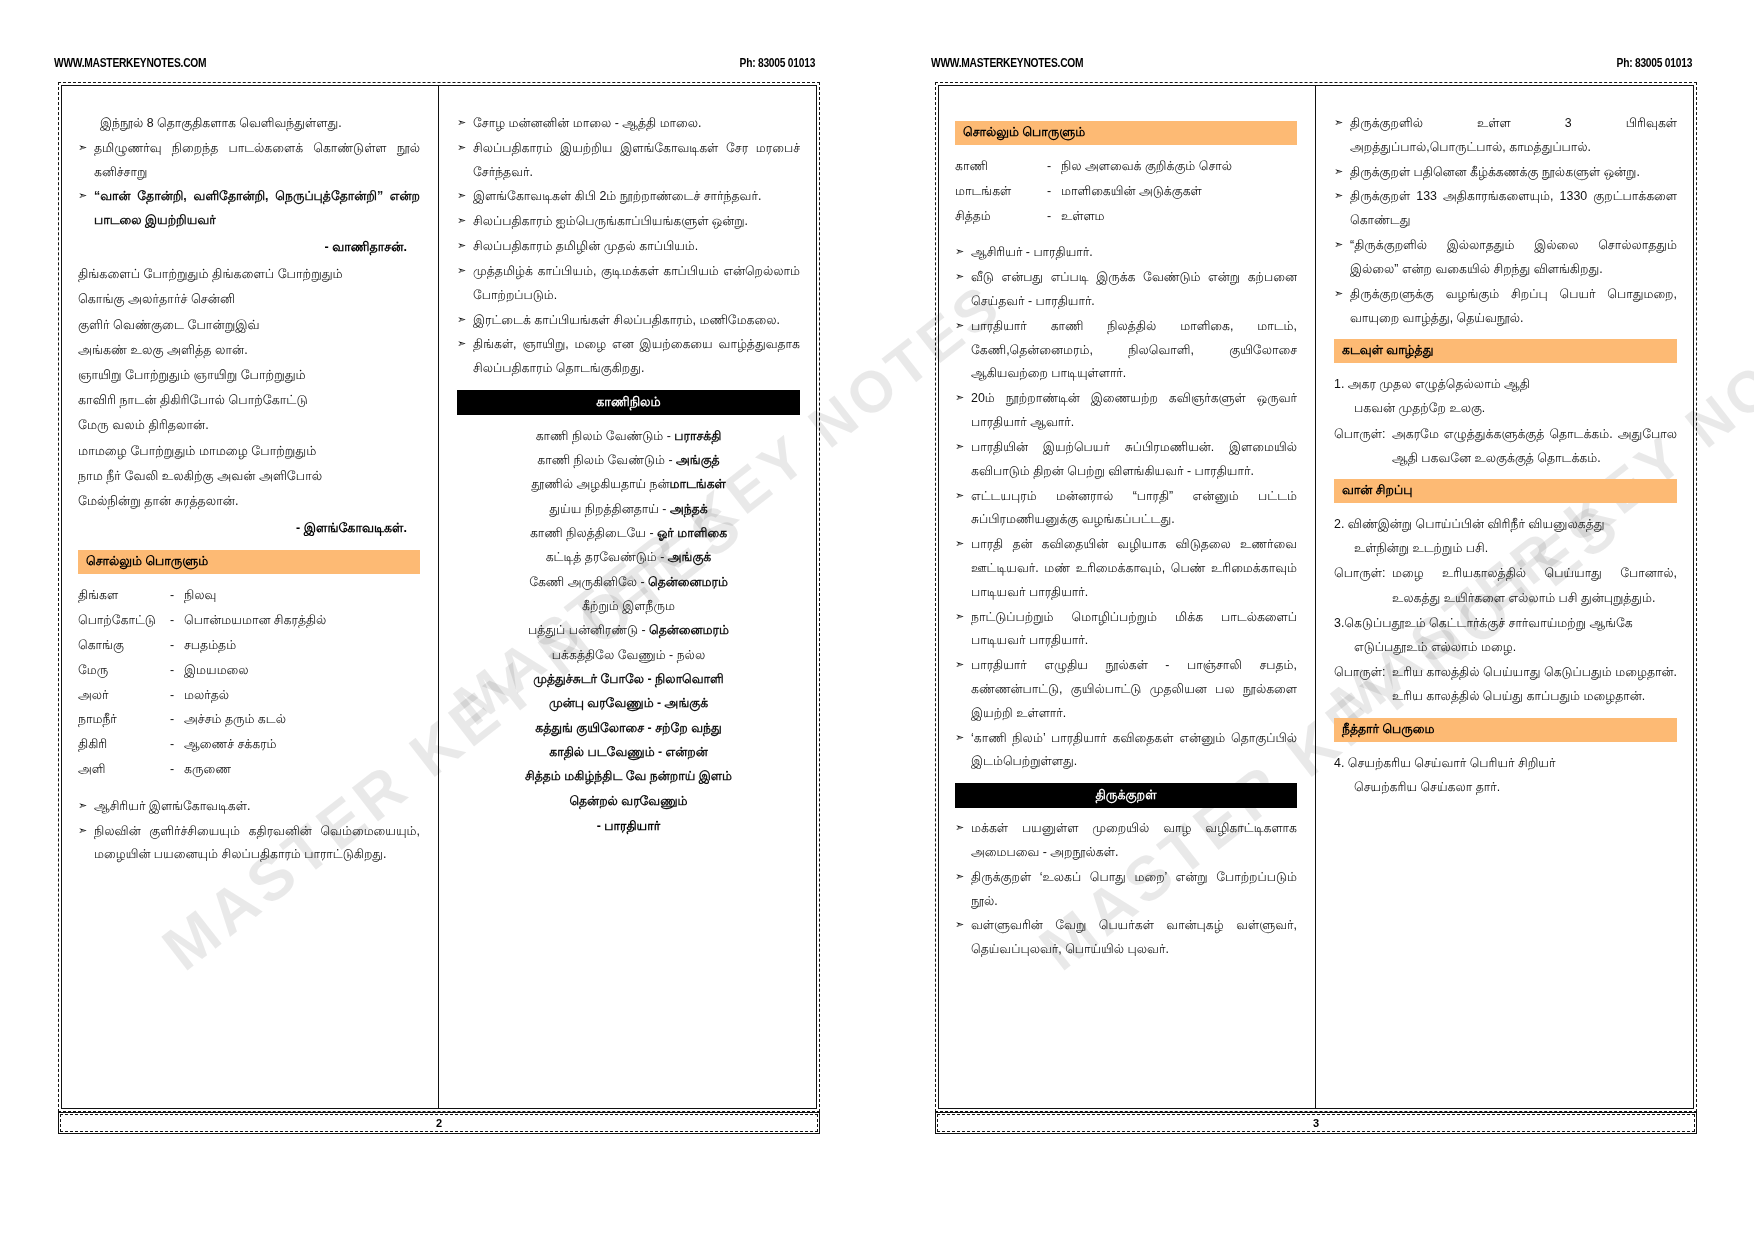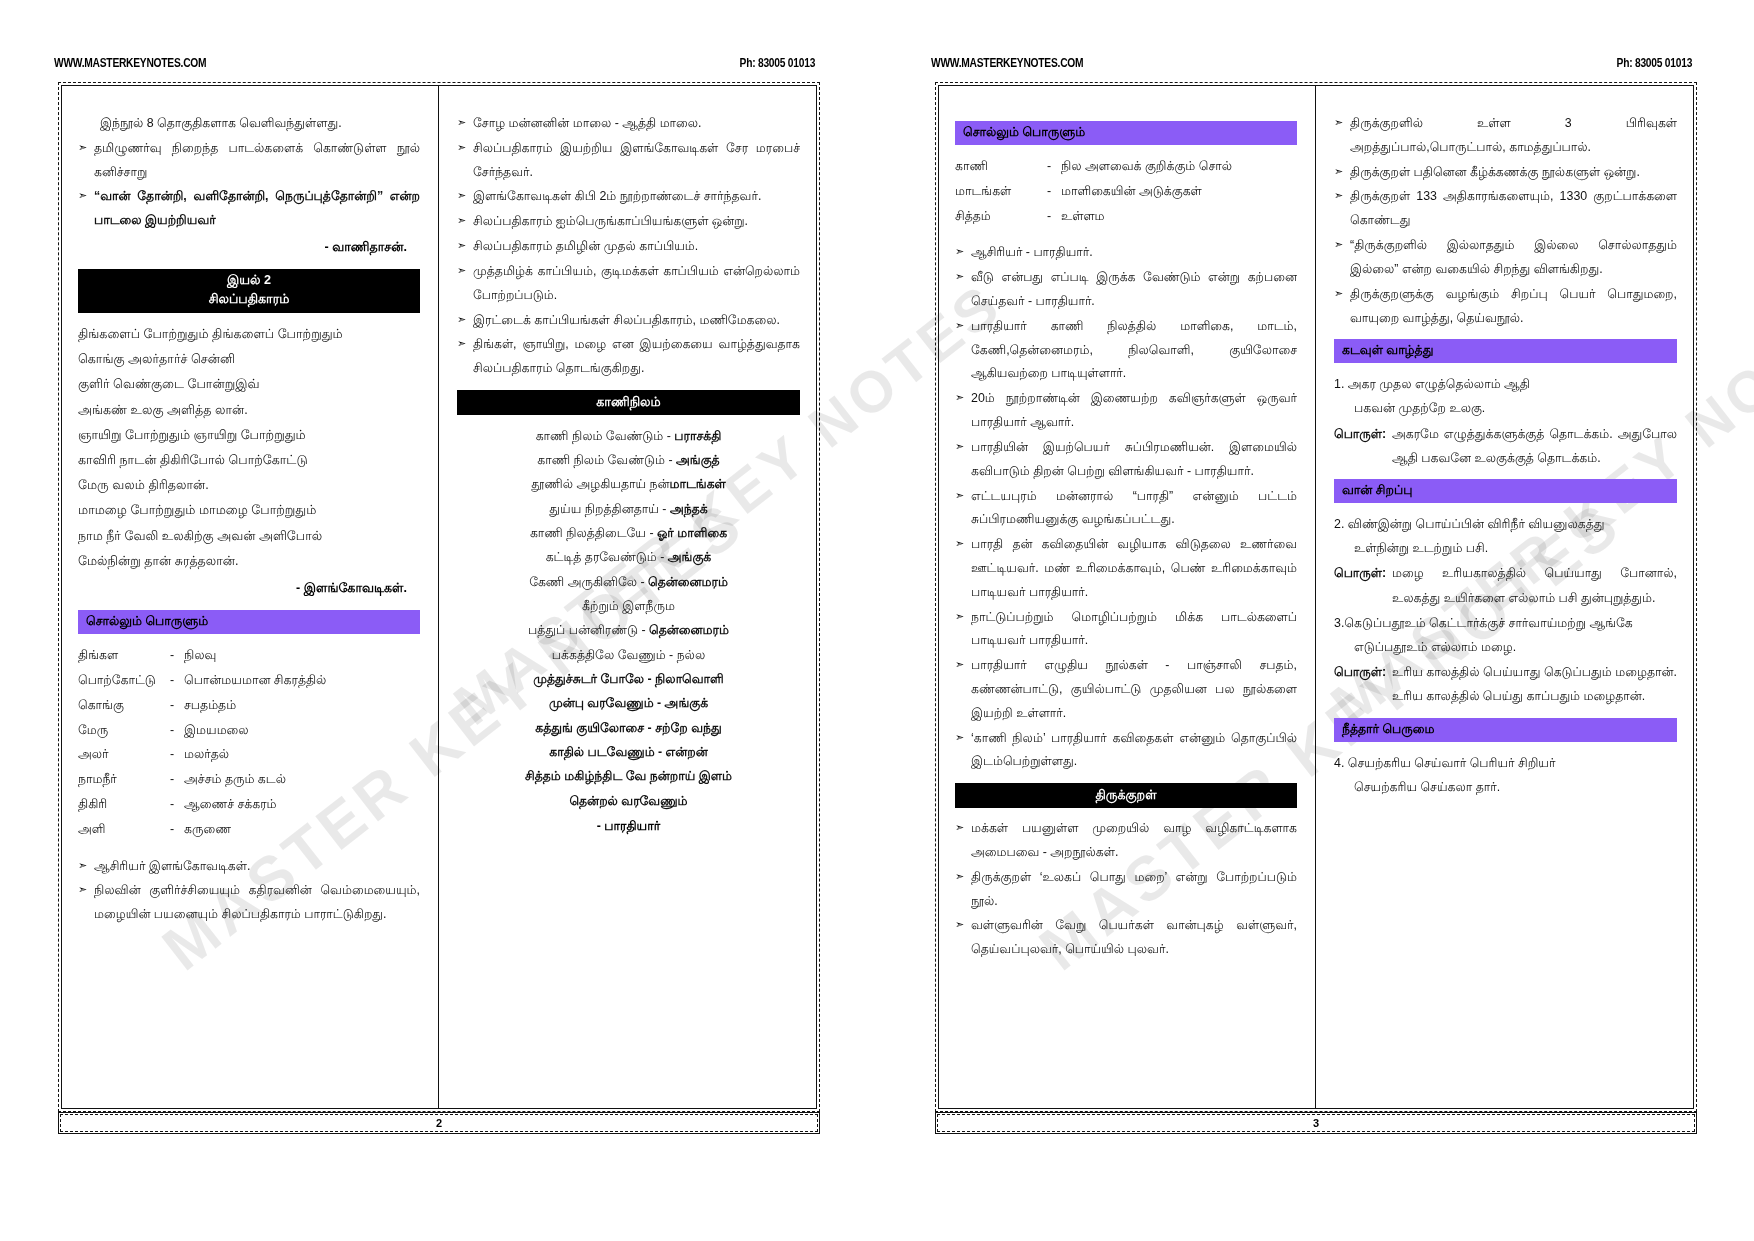--- a/index.html
+++ b/index.html
@@ -89,33 +89,33 @@
 
   .numitem{
     font-size:12.4px;line-height:1.95;color:#111;
     margin:0 0 1px 0;text-align:justify;
   }
   .numitem .hang{padding-left:20px;display:block;}
   .meaning{
     font-size:12.4px;line-height:1.95;color:#111;margin:0 0 1px 0;
     display:flex;
   }
-  .meaning .lbl{font-weight:700;flex:0 0 58px;}
+  .meaning .lbl{font-weight:400;flex:0 0 58px;}
   .meaning .bod{flex:1;text-align:justify;}
 
   
   .hd-black{
     background:#000;color:#fff;text-align:center;
     font-size:12.6px;font-weight:700;padding:3px 4px;
     margin:9px 0 9px 0;line-height:1.5;
   }
   .hd-black .l2{display:block;}
   .hd-black.two{padding:2px 4px 4px 4px;}
   .hd-gray{
-    background:#8b5cf6;color:#000;
+    background:#fdba74;color:#000;
     font-size:12.4px;font-weight:700;padding:3px 8px;
     margin:9px 0 9px 0;line-height:1.45;
   }
 
   
   .verse{margin:2px 0 2px 0;}
   .vline{
     font-size:12.6px;line-height:2.0;color:#111;margin:0;
   }
   .vsign{
@@ -182,24 +182,20 @@
         <div class="bullet ta">
           <span class="mk">➣</span>
           <span class="tx">தமிழுணர்வு நிறைந்த பாடல்களைக் கொண்டுள்ள நூல் கனிச்சாறு</span>
         </div>
         <div class="bullet b ta">
           <span class="mk">➣</span>
           <span class="tx">“வான் தோன்றி, வளிதோன்றி, நெருப்புத்தோன்றி” என்ற பாடலை இயற்றியவர்</span>
         </div>
         <div class="vsign ta">- வாணிதாசன்.</div>
 
-        <div class="hd-black two ta">
-          <span>இயல்  2</span>
-          <span class="l2">சிலப்பதிகாரம்</span>
-        </div>
 
         <div class="verse">
           <div class="vline ta">திங்களைப் போற்றுதும் திங்களைப் போற்றுதும்</div>
           <div class="vline ta">கொங்கு அலர்தார்ச் சென்னி</div>
           <div class="vline ta">குளிர் வெண்குடை போன்றுஇவ்</div>
           <div class="vline ta">அங்கண் உலகு அளித்த லான்.</div>
           <div class="vline ta">ஞாயிறு போற்றுதும் ஞாயிறு போற்றுதும்</div>
           <div class="vline ta">காவிரி நாடன் திகிரிபோல் பொற்கோட்டு</div>
           <div class="vline ta">மேரு வலம் திரிதலான்.</div>
           <div class="vline ta">மாமழை போற்றுதும் மாமழை போற்றுதும்</div>

